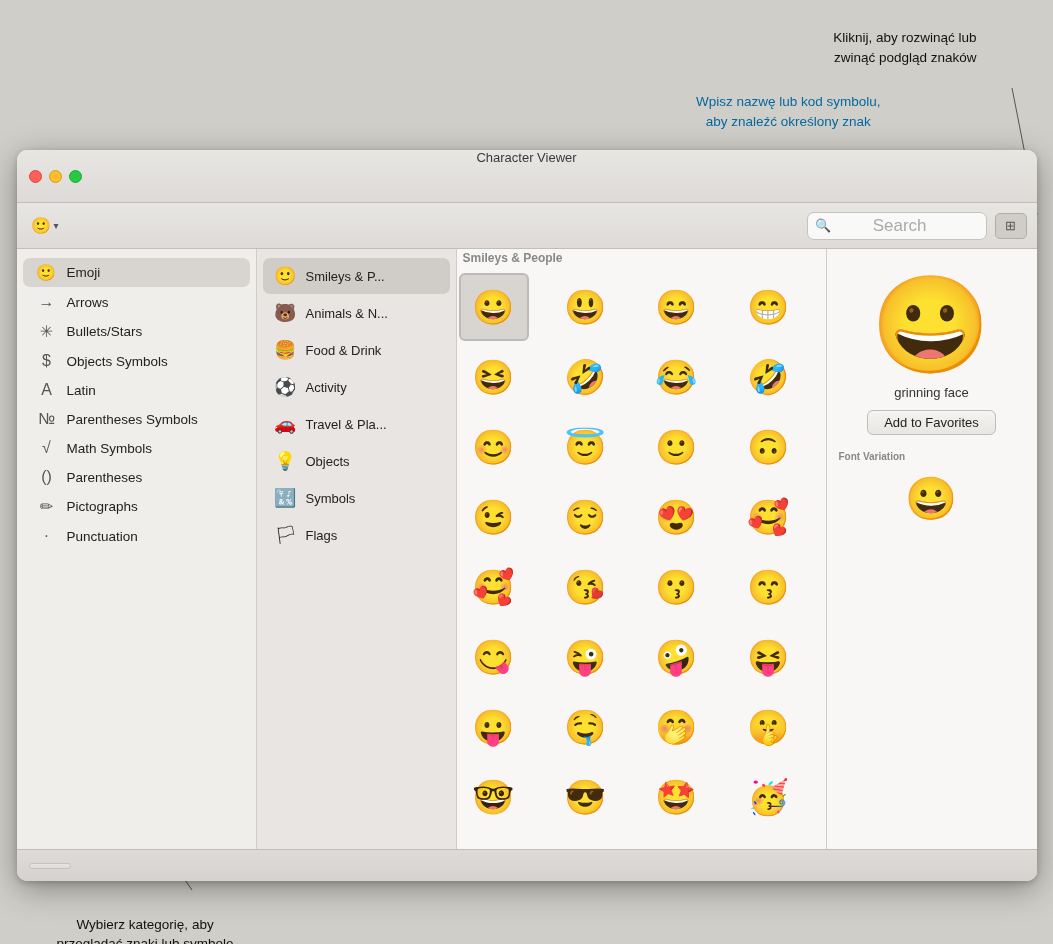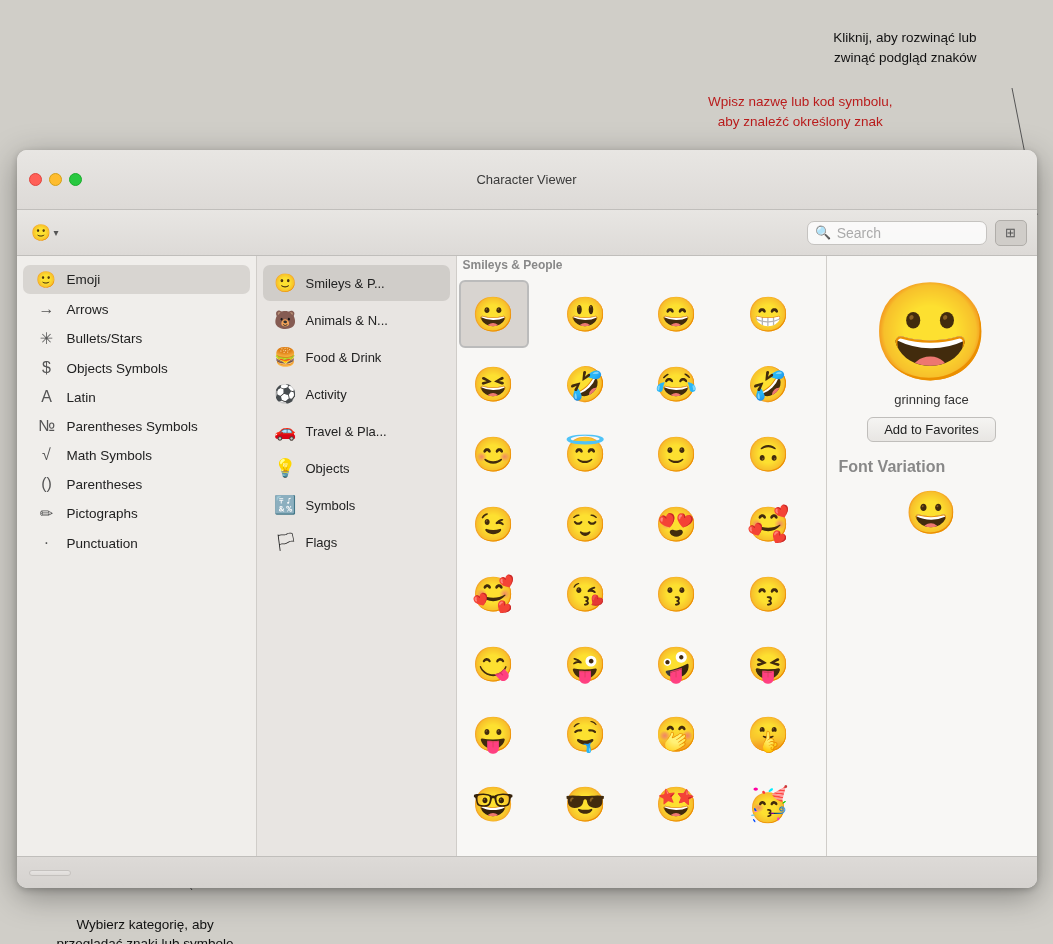--- a/index.html
+++ b/index.html
@@ -20,24 +20,23 @@
       background: #f0eeeb;
       border-radius: 10px;
       box-shadow: 0 8px 32px rgba(0,0,0,0.35), 0 2px 6px rgba(0,0,0,0.2);
       overflow: hidden;
       position: relative;
     }
 
     
     .titlebar {
       background: linear-gradient(180deg, #e8e6e3 0%, #dddad7 100%);
-      height: 60px;
-      display: flex;
-      align-items: center;
-      padding: 8px 12px;
+      height: 53px;
+      display: flex;
+      padding: 0 12px;
       border-bottom: 1px solid #c0bebb;
       position: relative;
     }
 
     .traffic-lights {
       display: flex;
       gap: 7px;
       align-items: center;
     }
 
@@ -103,24 +102,25 @@
     }
 
     .search-icon-svg {
       color: #888;
       font-size: 13px;
     }
 
     .search-input {
       border: none;
       background: transparent;
-      font-size: 14px;
+      font-size: 17px;
       color: #333;
       outline: none;
       width: 140px;
+      margin-left: 36px;
     }
 
     .search-input::placeholder { color: #aaa; }
 
     .expand-btn {
       background: #d0cdc9;
       border: 1px solid #b0ada9;
       border-radius: 5px;
       width: 32px;
       height: 26px;
@@ -267,21 +267,21 @@
       border: 1px solid #c0bebb;
       border-radius: 6px;
       padding: 4px 16px;
       font-size: 13px;
       color: #222;
       cursor: pointer;
       margin-bottom: 16px;
     }
 
     .font-variation-title {
-      font-size: 16px;
+      font-size: 10px;
       color: #888;
       font-weight: 600;
       align-self: flex-start;
       margin-bottom: 8px;
     }
 
     .font-variation-emoji {
       font-size: 42px;
       cursor: pointer;
       border-radius: 6px;
@@ -316,24 +316,24 @@
       text-align: right;
       font-size: 13.5px;
       color: #111;
       line-height: 1.45;
       pointer-events: none;
     }
 
     .ann2 {
       position: absolute;
       top: 72px;
-      right: 144px;
+      right: 156px;
       text-align: center;
       font-size: 13.5px;
-      color: #b91c1c;
+      color: #0369a1;
       line-height: 1.45;
       pointer-events: none;
     }
 
     .ann3 {
       position: absolute;
       bottom: 10px;
       left: 40px;
       text-align: center;
       font-size: 13.5px;

